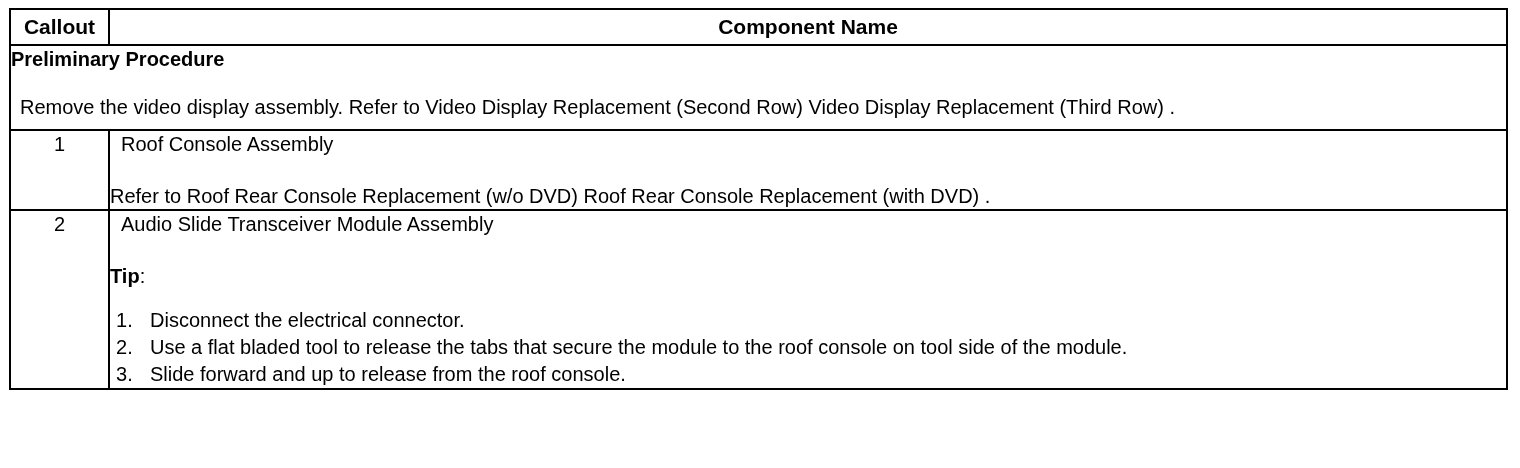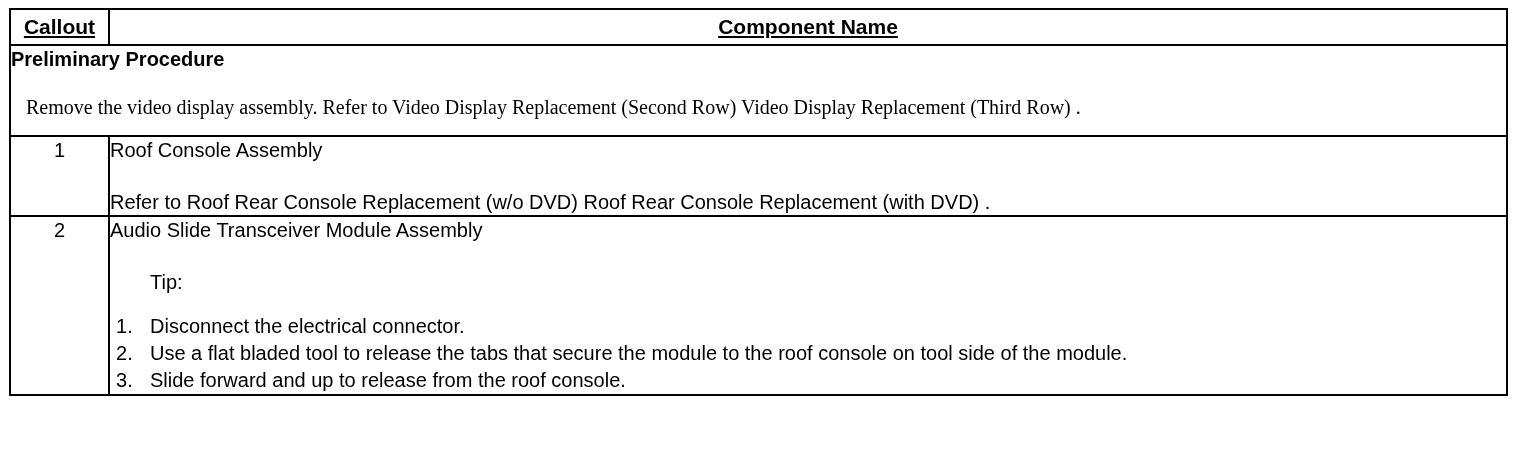--- a/index.html
+++ b/index.html
@@ -49,21 +49,20 @@
   col.callout-col { width: 99px; }
   col.name-col    { width: 1398px; }
 
   
   .hdr-cell {
     height: 34px;
     font-size: 21px;
     font-weight: bold;
     line-height: 34px;
     white-space: nowrap;
-    text-decoration: underline;
   }
   .hdr-callout {
     text-align: center;
     padding: 0 4px;
   }
   .hdr-name {
   }
 
   
   .prelim-cell {
@@ -72,58 +71,57 @@
   .prelim-title {
     font-size: 20px;
     font-weight: bold;
     line-height: 26px;
     margin: 0 0 22px 0;
     white-space: nowrap;
   }
   .prelim-body {
     font-size: 20px;
     line-height: 26px;
-    margin: 15px;
+    margin: 9px;
     white-space: nowrap;
-    font-family: Liberation Serif, serif;
   }
 
   
   .callout-cell {
     vertical-align: middle;
     text-align: center;
     font-size: 20px;
     line-height: 26px;
   }
 
   
   .name-cell {
     padding: 8px 5px 9px 7px;
   }
   .comp-title {
     font-size: 20px;
     line-height: 26px;
     margin: 0;
     white-space: nowrap;
+    padding-left: 11px;
   }
   .comp-refer {
     font-size: 20px;
     line-height: 26px;
     margin: 26px 0 0 0;
     white-space: nowrap;
   }
   .tip-label {
     font-size: 20px;
     line-height: 26px;
     margin: 26px 0 0 0;
     white-space: nowrap;
   }
   .tip-label .tip-word {
-    font-weight: normal;
-    padding-left: 40px;
+    font-weight: bold;
   }
   .tip-label .tip-colon {
     font-weight: normal;
   }
 
   ol.step-list {
     margin: 18px 0 0 0;
     padding: 0 0 0 40px;
     list-style: none;
     counter-reset: stepnum;

